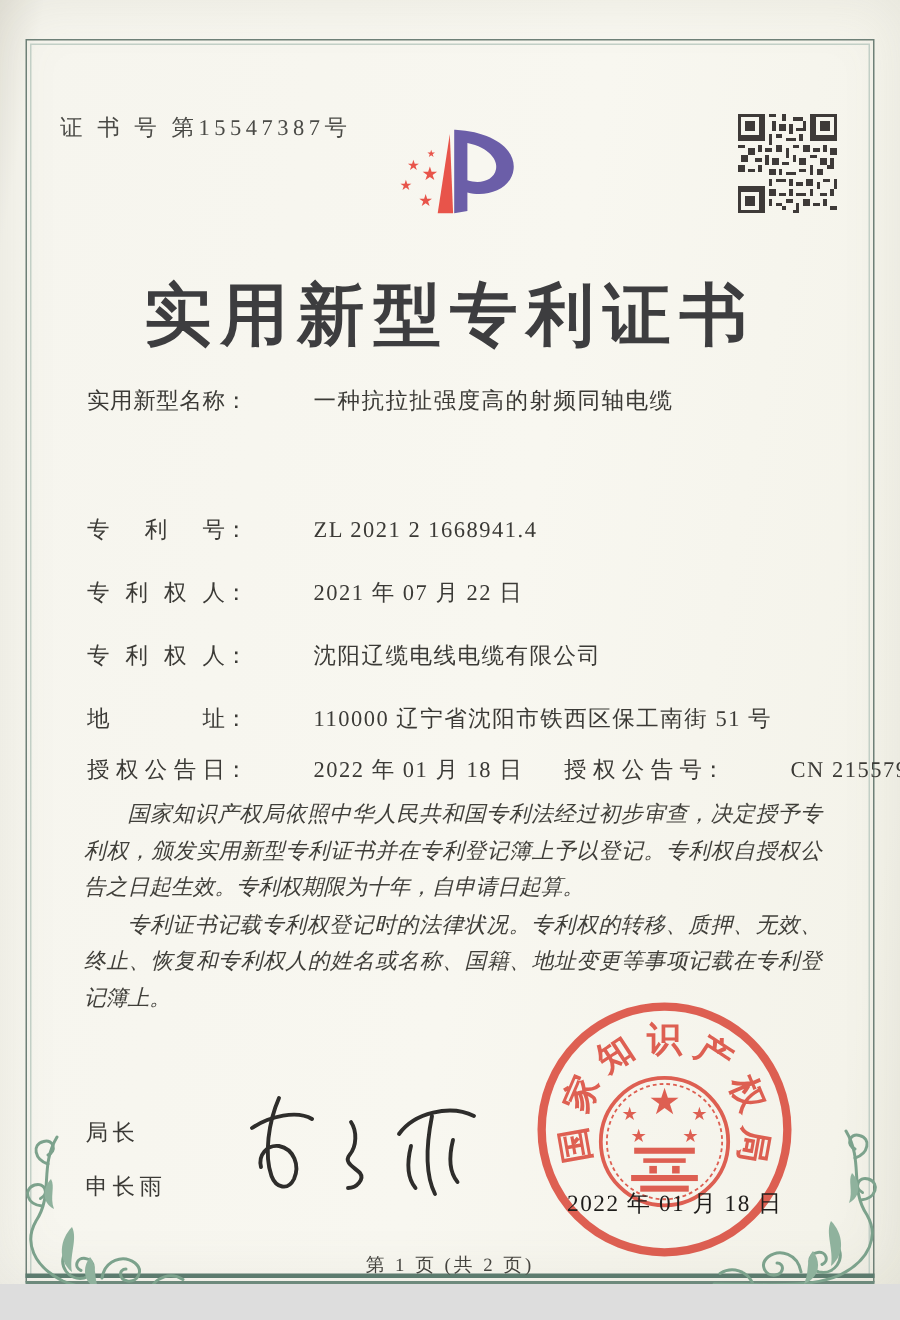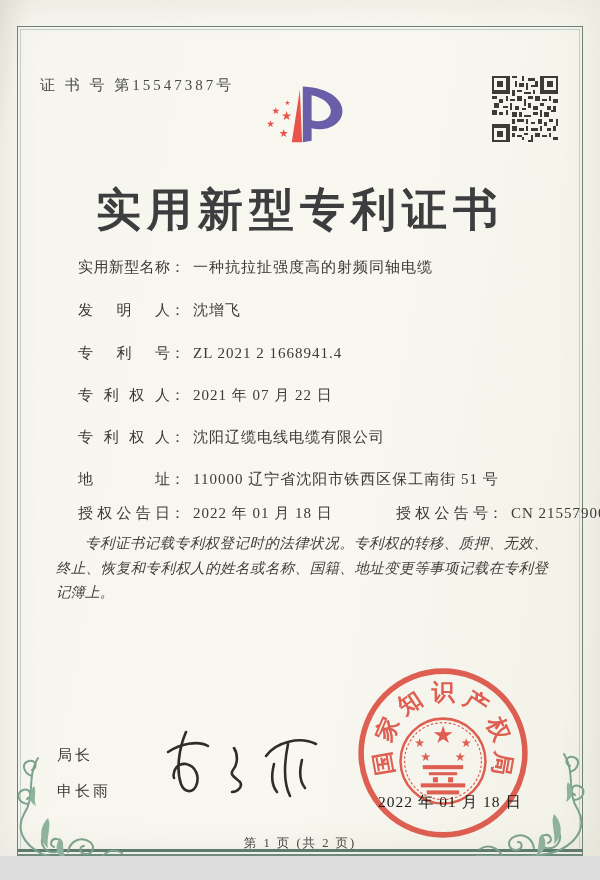--- a/index.html
+++ b/index.html
@@ -32,24 +32,23 @@
   .title {
     position:absolute; left:0; top:180px; width:100%;
     text-align:center; font-size:45px; font-weight:bold;
     letter-spacing:6px; color:#3d3d3f;
   }
   .field { position:absolute; left:58px; font-size:15px; color:#3b3a36; white-space:nowrap; }
   .lab {
     display:inline-block; width:92px;
     text-align:justify; text-align-last:justify;
     color:#3b3a36;
-    margin-left:20px;
   }
   .colon { display:inline-block; margin-right:8px; }
-  .val { letter-spacing:1px; }
+  .val { letter-spacing:1px;margin-left:36px; }
   .grant-no-part { position:absolute; left:318px; top:0; white-space:nowrap; }
   .paras {
     position:absolute; left:56px; top:531px; width:492px;
     font-size:14.5px; line-height:24.5px; color:#403f3a;
     font-style:italic; text-align:justify;
   }
   .paras p { text-indent:2em; }
   .signer { position:absolute; left:57px; font-size:15px; letter-spacing:3px; color:#3b3a36; }
   .signer-title { top:746px; }
   .signer-name { top:782px;text-align:center; }
@@ -162,23 +161,20 @@
       <rect x="27" y="27" width="2" height="1"></rect>
     <rect x="13" y="27" width="1" height="1"></rect>
       <rect x="16" y="28" width="2" height="1"></rect>
   </svg>
 
   <div class="title">实用新型专利证书</div>
 
   <div class="field" style="top:258px">
     <span class="lab">实用新型名称</span><span class="colon">：</span><span class="val">一种抗拉扯强度高的射频同轴电缆</span>
   </div>
-  <div class="field" style="top:301px">
-    <span class="lab">发明人</span><span class="colon">：</span><span class="val">沈增飞</span>
-  </div>
   <div class="field" style="top:344px">
     <span class="lab">专利号</span><span class="colon">：</span><span class="val">ZL 2021 2 1668941.4</span>
   </div>
   <div class="field" style="top:386px">
     <span class="lab">专利权人</span><span class="colon">：</span><span class="val">2021 年 07 月 22 日</span>
   </div>
   <div class="field" style="top:428px">
     <span class="lab">专利权人</span><span class="colon">：</span><span class="val">沈阳辽缆电线电缆有限公司</span>
   </div>
   <div class="field" style="top:470px">
@@ -188,20 +184,21 @@
   <div class="field" style="top:504px; right:52px;">
     <span>
       <span class="lab">授权公告日</span><span class="colon">：</span><span class="val">2022 年 01 月 18 日</span>
     </span>
     <span class="grant-no-part">
       <span class="lab">授权公告号</span><span class="colon">：</span><span class="val">CN 215579006 U</span>
     </span>
   </div>
 
   <div class="paras">
+    <p>国家知识产权局依照中华人民共和国专利法经过初步审查，决定授予专利权，颁发实用新型专利证书并在专利登记簿上予以登记。专利权自授权公告之日起生效。专利权期限为十年，自申请日起算。</p>
     <p>专利证书记载专利权登记时的法律状况。专利权的转移、质押、无效、终止、恢复和专利权人的姓名或名称、国籍、地址变更等事项记载在专利登记簿上。</p>
   </div>
 
   <div class="signer signer-title">局长</div>
   <div class="signer signer-name">申长雨</div>
 
   <svg class="signature-svg" width="185" height="90" viewBox="0 0 185 90">
     <g fill="none" stroke="#2e2d2b" stroke-width="2.6" stroke-linecap="round" stroke-linejoin="round">
       <path d="M36,10 C29,26 26,48 31,62 C34,70 42,72 46,64 C50,55 46,44 36,42 C28,41 22,48 24,56"></path>
       <path d="M18,30 C30,22 48,18 58,24"></path>

